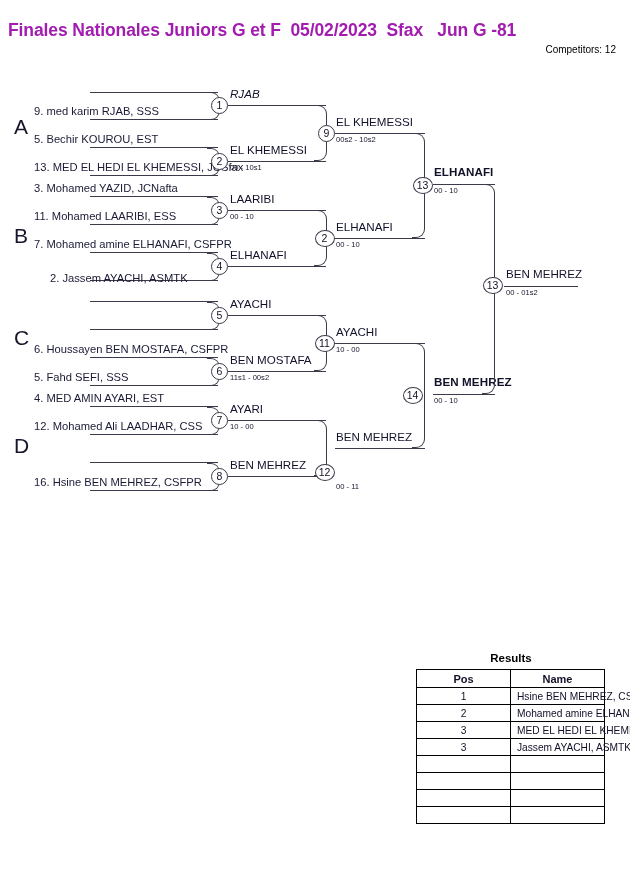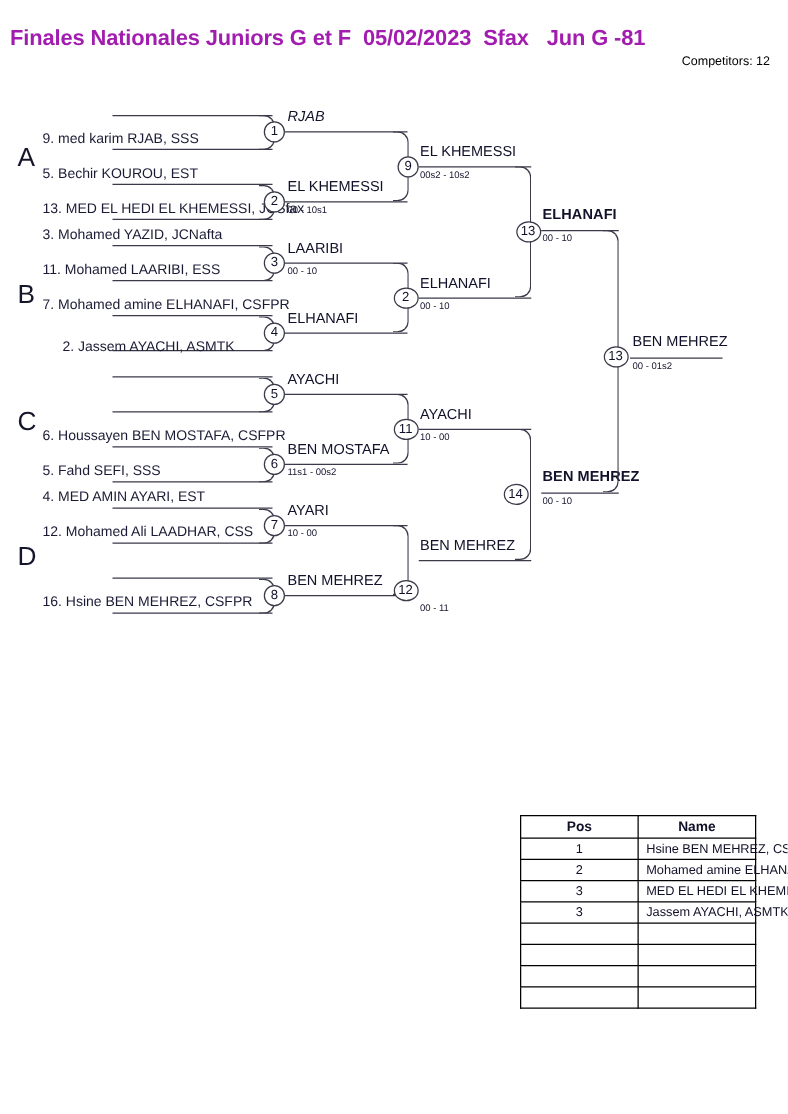--- a/index.html
+++ b/index.html
@@ -279,20 +279,21 @@
 <div class="win-line" style="left:433px; top:394px; width:62px;"></div>
 <div class="score" style="left:434px; top:396px;">00 - 10</div>
 
 <div class="elbow" style="left:482px; top:184px; width:13px; height:210px;"></div>
 <div class="m-circle wide" style="left:484px; top:277px;">13</div>
 <div class="win-name" style="left:506px; top:268px;">BEN MEHREZ</div>
 <div class="win-line" style="left:504px; top:286px; width:74px;"></div>
 <div class="score" style="left:506px; top:288px;">00 - 01s2</div>
 
 <div id="results-wrap">
+  <div id="results-title">Results</div>
   <table class="results">
     <thead>
       <tr>
         <th class="pos">Pos</th>
         <th class="name">Name</th>
       </tr>
     </thead>
     <tbody>
       <tr>
         <td class="pos">1</td>

